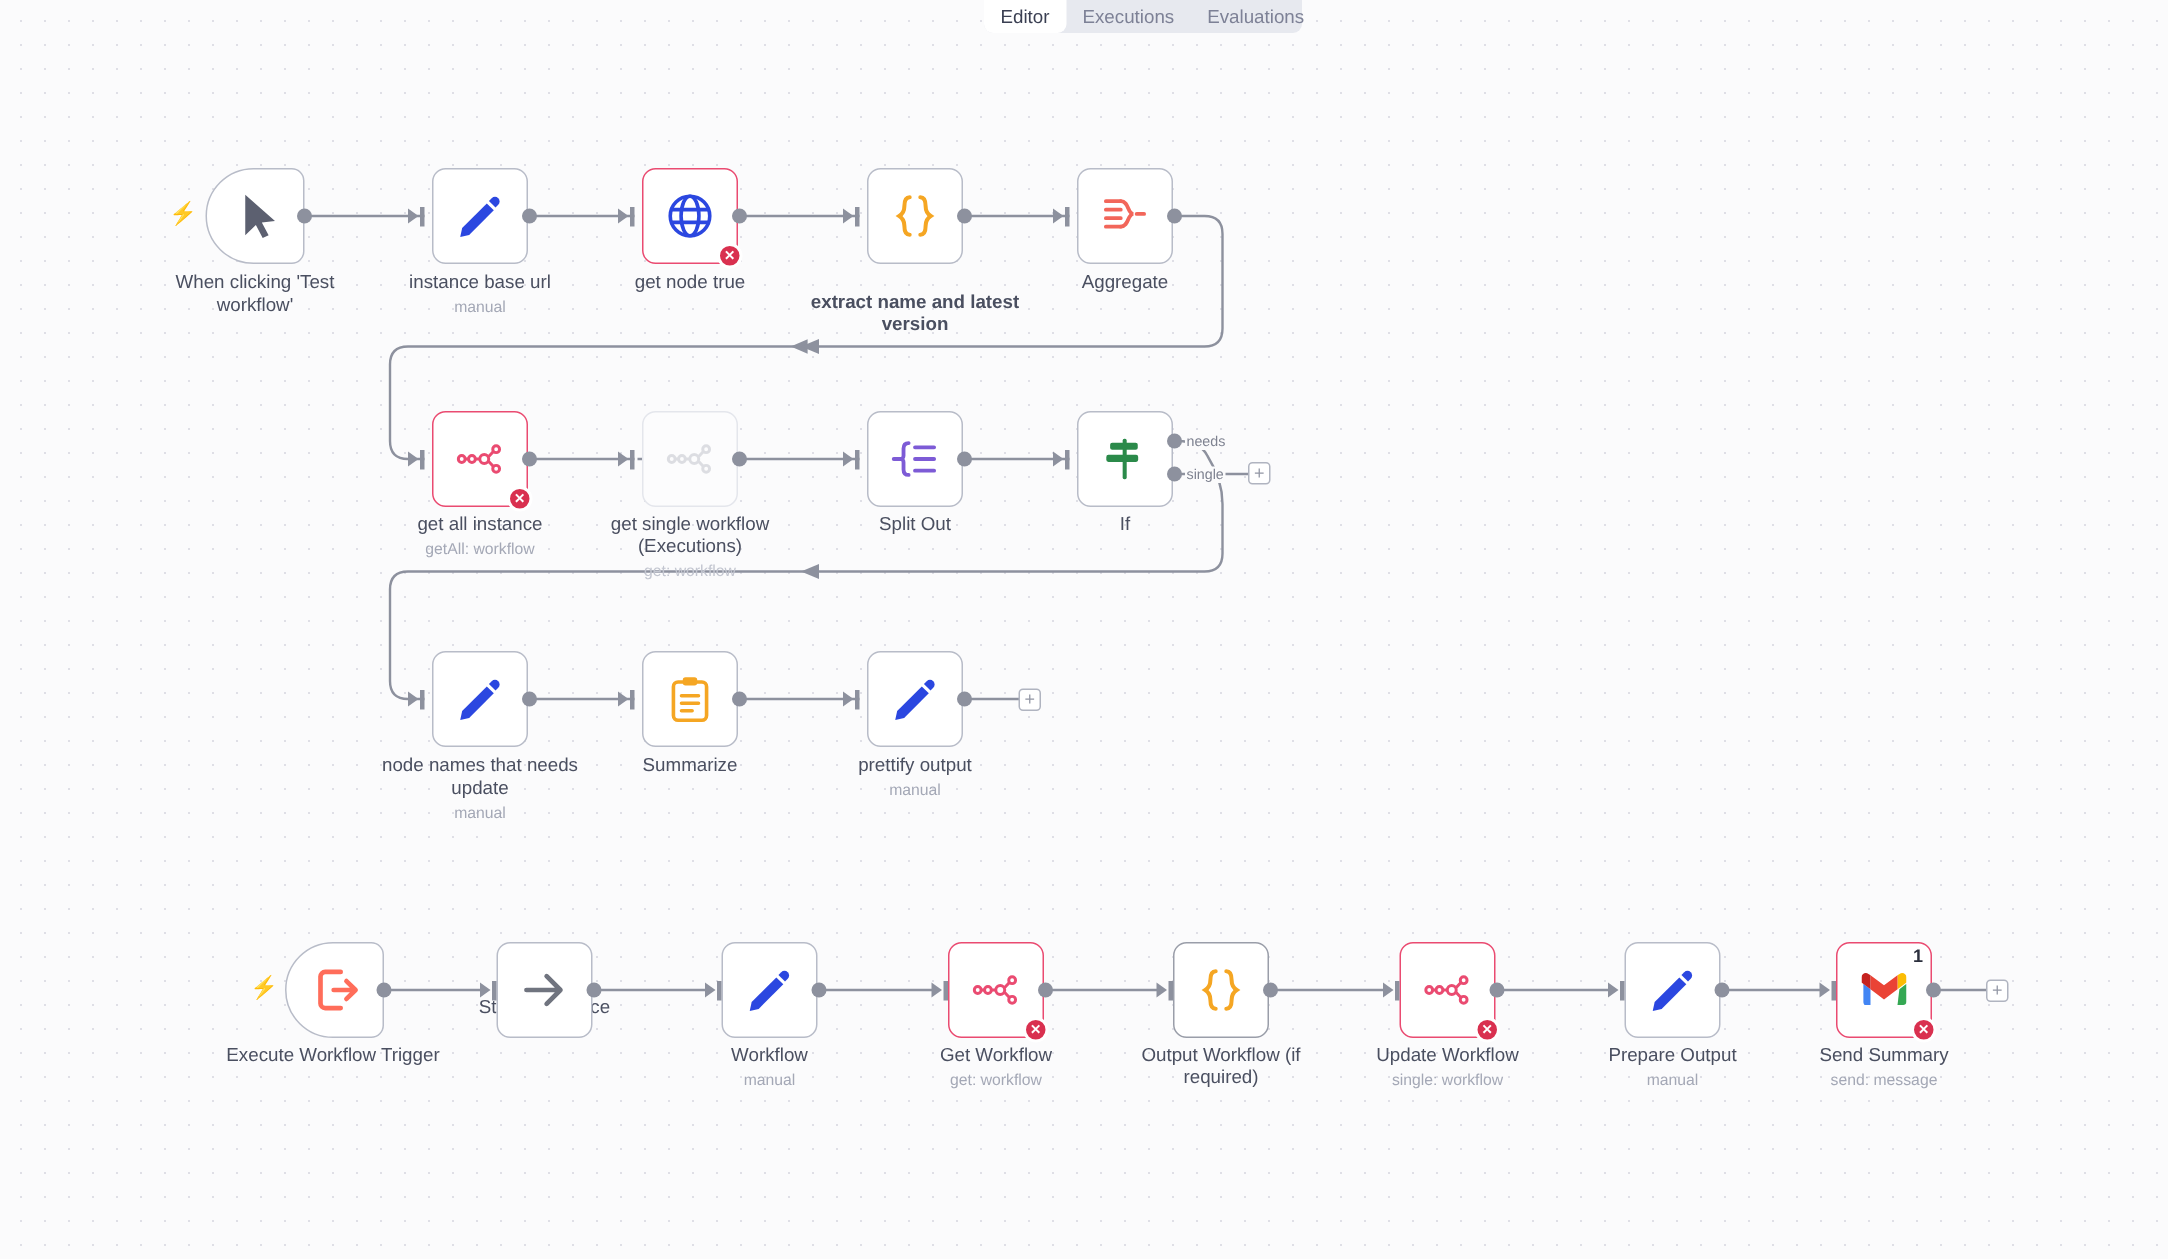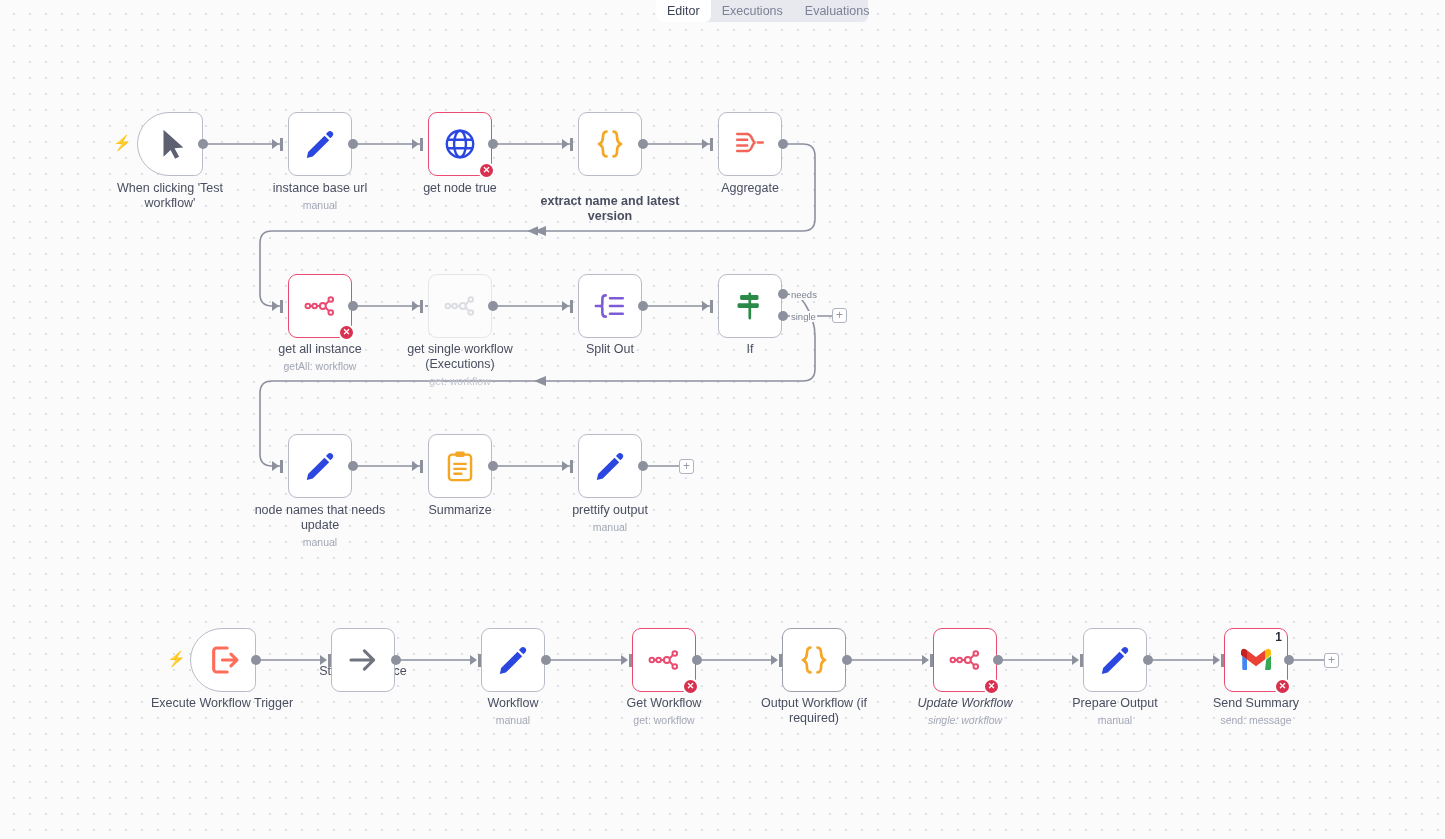--- a/index.html
+++ b/index.html
@@ -420,21 +420,21 @@
       <circle cx="14" cy="12" r="2.1"></circle>
       <circle cx="19.6" cy="7.4" r="1.6"></circle>
       <circle cx="19.6" cy="16.6" r="1.6"></circle>
       <path d="M5 12h1.6M9.8 12h2.1M16.1 10.8l2.1-2.2M16.1 13.2l2.1 2.2"></path>
     </svg>
   <div class="badge-err" style="right:-4px;bottom:-4px;">
       <span>✕</span>
     </div>
 </div>
 <div class="dot" style="left:993px;top:655px;"></div>
-<div class="caption" style="left:890px;top:696px;width:150px;font-style:italic;">
+<div class="caption" style="left:890px;top:696px;width:150px;">
   <span>Update Workflow</span>
   <span class="sub">single: workflow</span>
 </div>
 
 <div class="inbar" style="left:1080px;top:654px;"></div>
 <div class="inarrow" style="left:1072px;top:655px;"></div>
 <div class="node" style="left:1083px;top:628px;">
   <svg class="ico" viewBox="0 0 24 24">
       <path d="M20.6 3.6a2.2 2.2 0 0 0-3.1 0l-1.3 1.3 3.1 3.1 1.3-1.3a2.2 2.2 0 0 0 0-3.1z" fill="#2b47e0"></path>
       <path d="M15.2 6.1 3.6 17.7 2.7 21.9l4.2-1 11.6-11.6z" fill="#2b47e0"></path>

